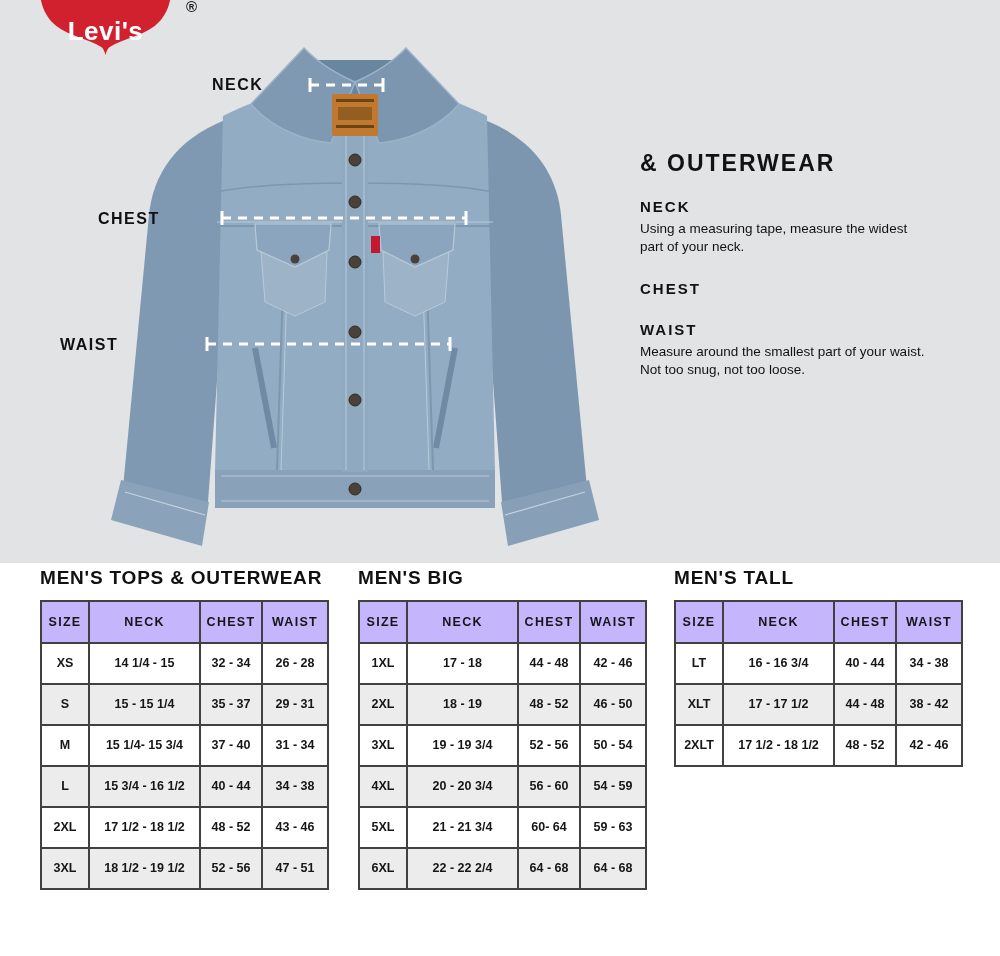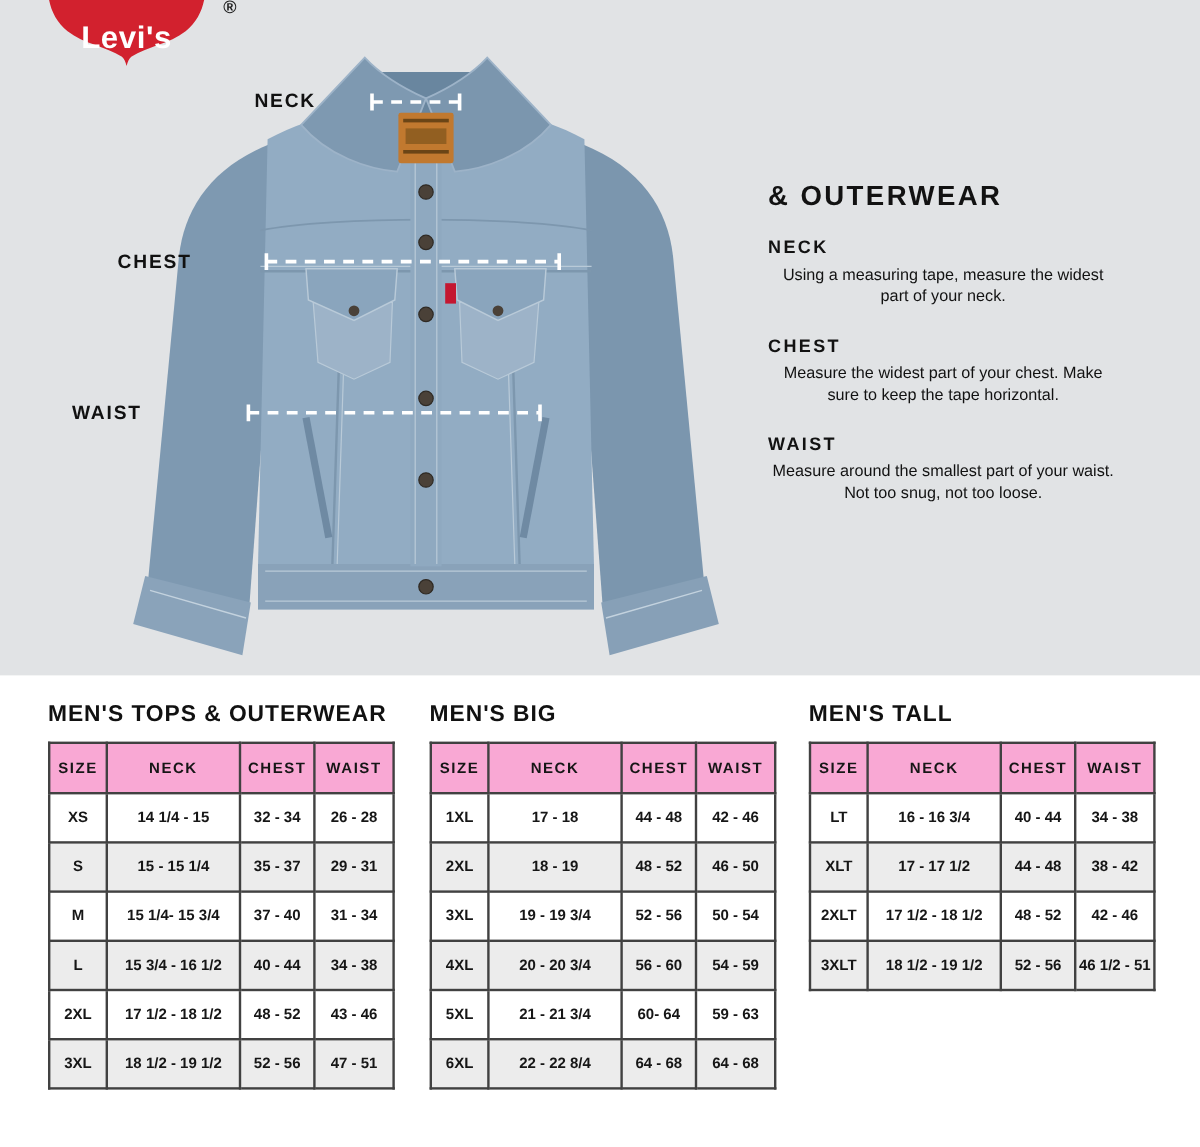--- a/index.html
+++ b/index.html
@@ -21,33 +21,33 @@
   .measure-label { position:absolute; font-size:16px; font-weight:bold; letter-spacing:1.5px; color:#111; }
   .lbl-neck  { left:212px; top:76px; }
   .lbl-chest { left:98px;  top:210px; }
   .lbl-waist { left:60px;  top:336px; }
 
   
   .guide { position:absolute; left:640px; top:152px; width:300px; color:#121212; }
   .guide-title { font-size:23px; font-weight:bold; letter-spacing:2px; line-height:22px; }
   .guide-sec { margin-top:24px; }
   .guide-sec h3 { font-size:15px; font-weight:bold; letter-spacing:2px; margin-bottom:5px; }
-  .guide-sec p { font-size:13.5px; line-height:18px; width:292px; font-weight:500;text-align:center; }
+  .guide-sec p { font-size:13.5px; line-height:18px; width:292px; font-weight:500; }
 
   
   .tables-section { position:absolute; left:0; top:563px; width:1000px; height:393px; background:#ffffff; }
-  .table-block { position:absolute; top:22px; }
+  .table-block { position:absolute; top:4px; }
   .tb-1 { left:40px; }
   .tb-2 { left:358px; }
   .tb-3 { left:674px; }
   .table-title { font-size:19px; font-weight:bold; letter-spacing:0.8px; color:#111; margin-bottom:11px; white-space:nowrap; }
 
   table.size-table { border-collapse:collapse; table-layout:fixed; }
   .size-table th, .size-table td { border:2px solid #414141; text-align:center; vertical-align:middle; color:#161616; }
-  .size-table th { height:42px; background:#f9a8d4; font-size:12.5px; font-weight:bold; letter-spacing:1.3px; }
+  .size-table th { height:42px; background:#c4b5fd; font-size:12.5px; font-weight:bold; letter-spacing:1.3px; }
   .size-table td { height:41px; font-size:12.5px; font-weight:bold; white-space:nowrap; line-height:15px; }
   .size-table td:last-child { white-space:normal;margin-left:16px; }
   .size-table tbody tr:nth-child(even) td { background:#ececec; }
   .size-table col.c-size  { width:48px; }
   .size-table col.c-neck  { width:111px; }
   .size-table col.c-chest { width:62px; }
   .size-table col.c-waist { width:66px; }
 </style>
 </head>
 <body>
@@ -142,21 +142,20 @@
     <div class="guide">
       <div class="guide-title">
         <div>&amp; OUTERWEAR</div>
       </div>
       <div class="guide-sec">
         <h3>NECK</h3>
         <p>Using a measuring tape, measure the widest part of your neck.</p>
       </div>
       <div class="guide-sec">
         <h3>CHEST</h3>
-        <p>Measure the widest part of your chest. Make sure to keep the tape horizontal.</p>
       </div>
       <div class="guide-sec">
         <h3>WAIST</h3>
         <p>Measure around the smallest part of your waist. Not too snug, not too loose.</p>
       </div>
     </div>
   </div>
 
   <div class="tables-section">
 
@@ -261,21 +260,21 @@
               <td>54 - 59</td>
             </tr>
             <tr>
               <td>5XL</td>
               <td>21 - 21 3/4</td>
               <td>60- 64</td>
               <td>59 - 63</td>
             </tr>
             <tr>
               <td>6XL</td>
-              <td>22 - 22 8/4</td>
+              <td>22 - 22 2/4</td>
               <td>64 - 68</td>
               <td>64 - 68</td>
             </tr>
           </tbody>
         </table>
     </div>
 
     <div class="table-block tb-3">
       <div class="table-title">MEN'S TALL</div>
       <table class="size-table">
@@ -305,24 +304,18 @@
               <td>17 - 17 1/2</td>
               <td>44 - 48</td>
               <td>38 - 42</td>
             </tr>
             <tr>
               <td>2XLT</td>
               <td>17 1/2 - 18 1/2</td>
               <td>48 - 52</td>
               <td>42 - 46</td>
             </tr>
-            <tr>
-              <td>3XLT</td>
-              <td>18 1/2 - 19 1/2</td>
-              <td>52 - 56</td>
-              <td>46 1/2 - 51</td>
-            </tr>
           </tbody>
         </table>
     </div>
   </div>
 
 </div>
 
 </body></html>

